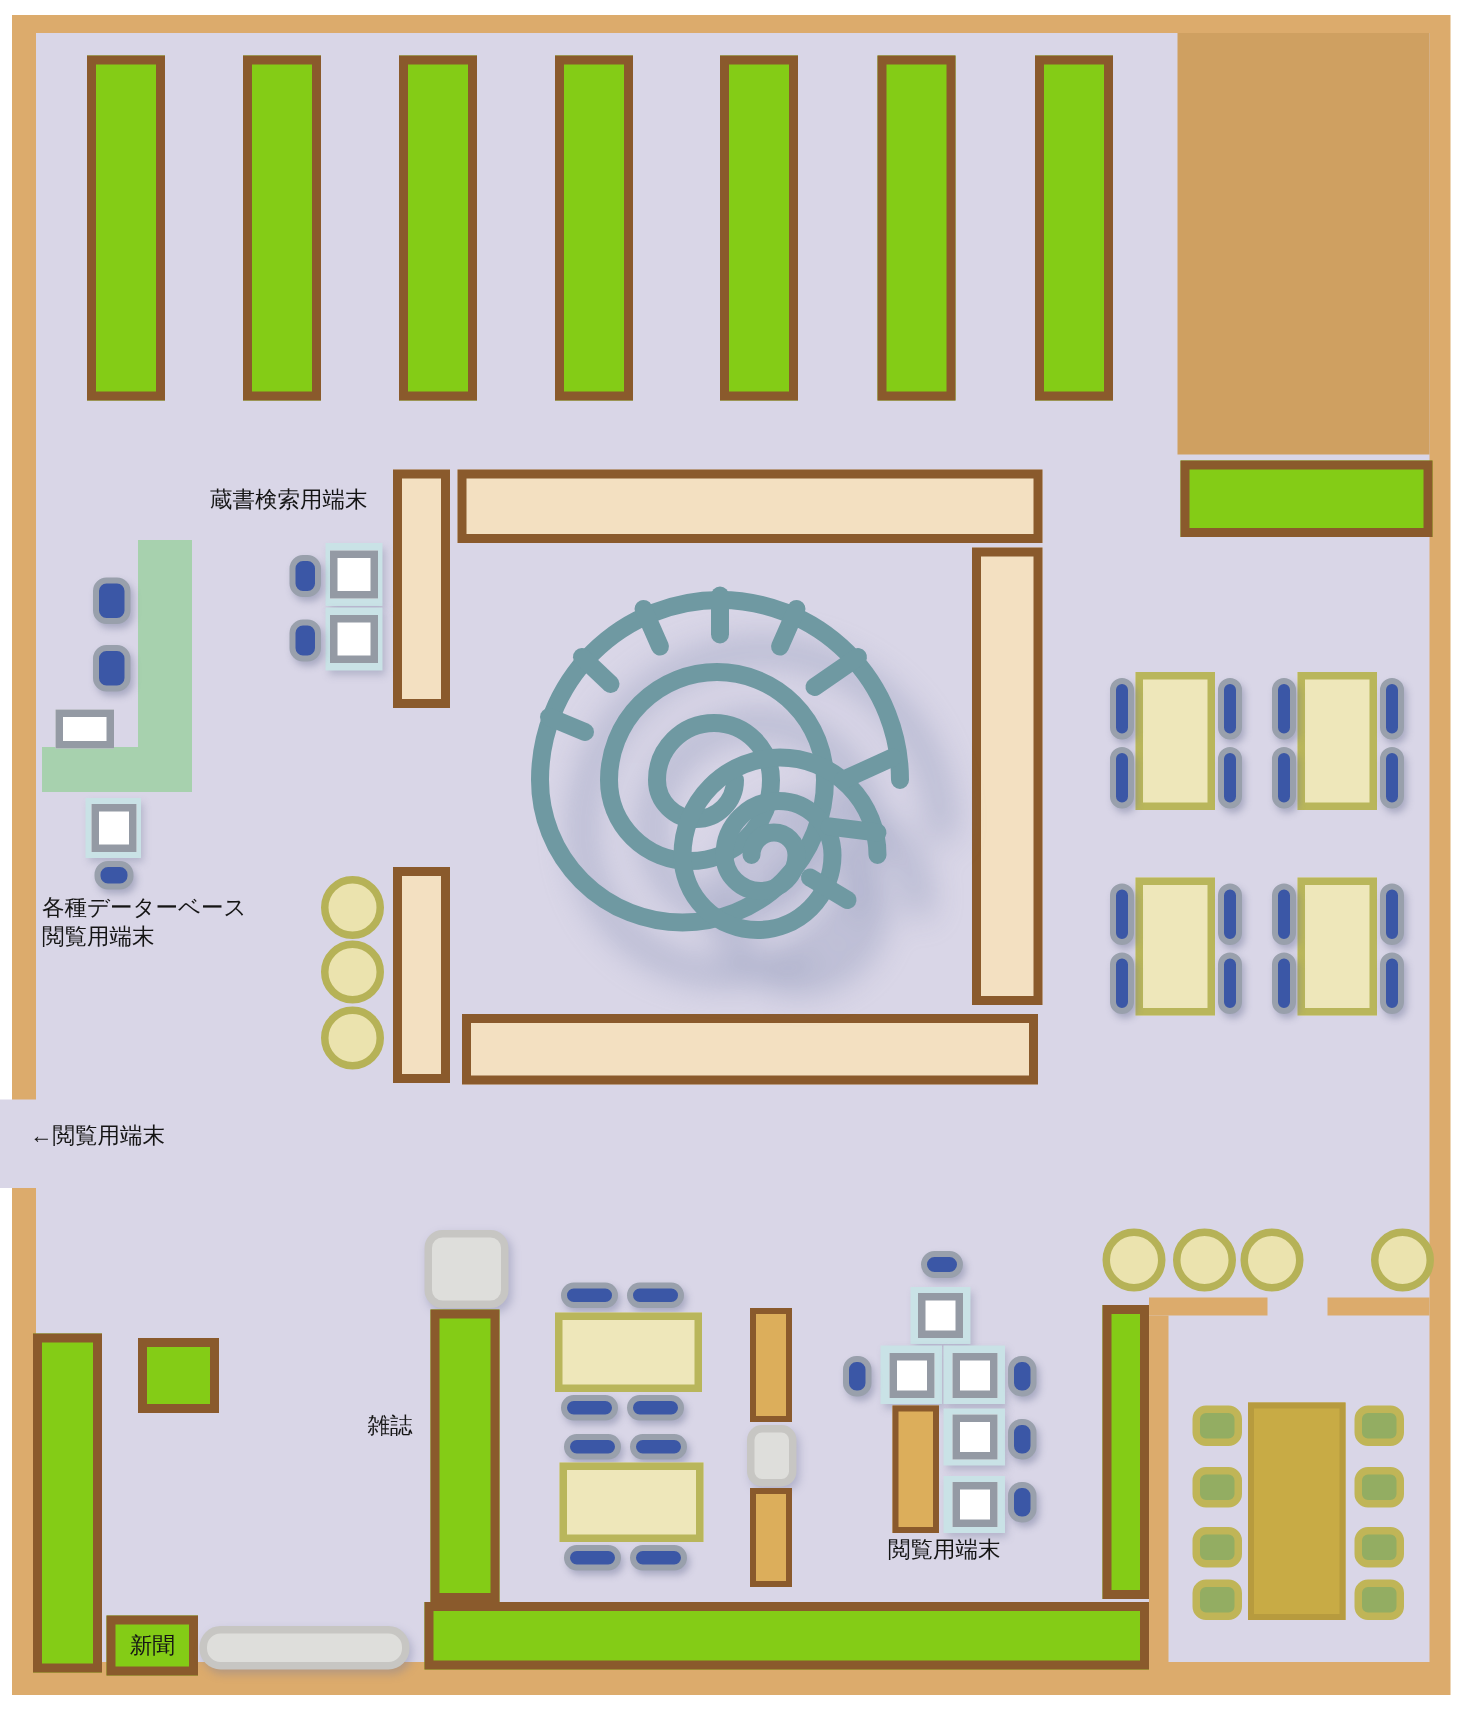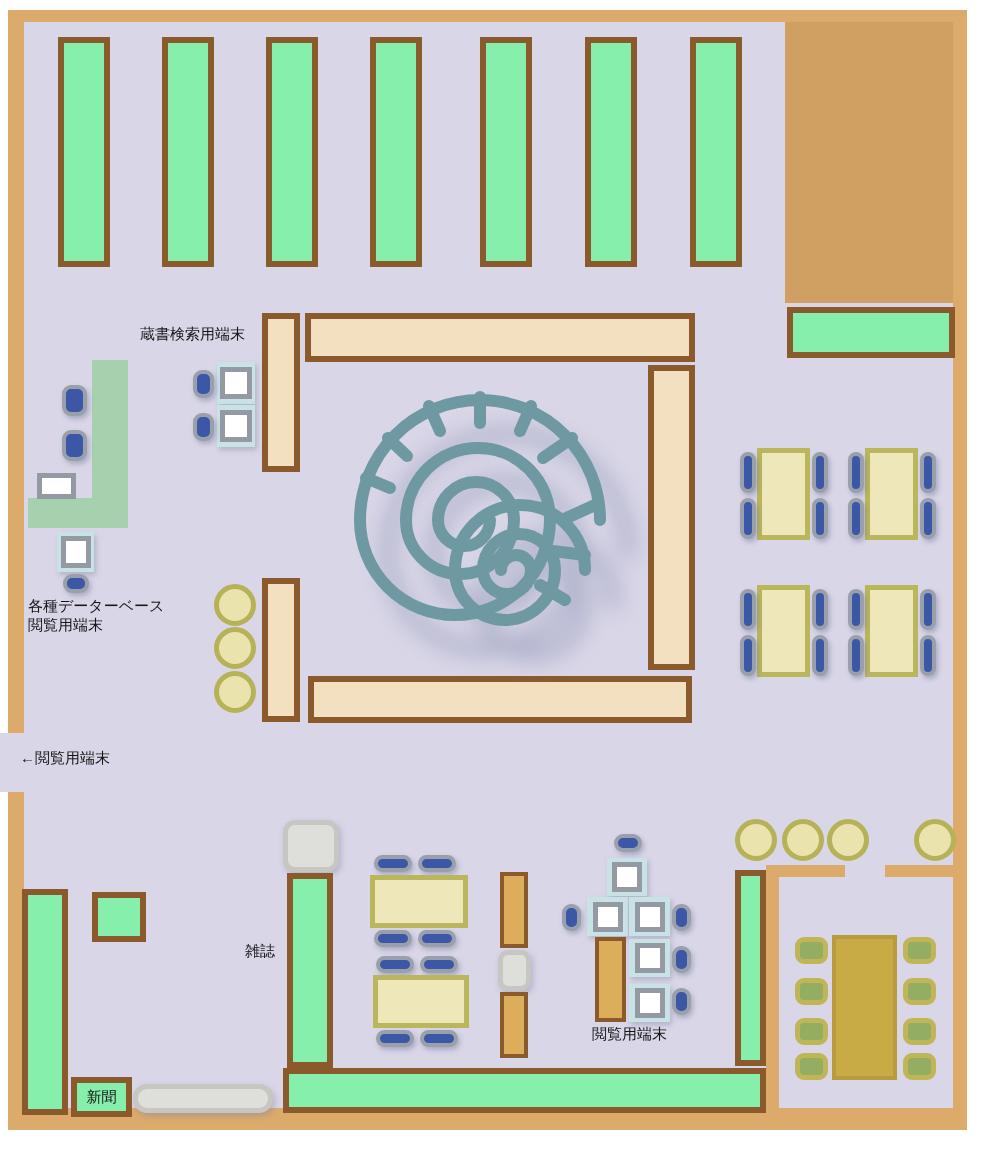--- a/index.html
+++ b/index.html
@@ -3,21 +3,21 @@
 <meta charset="utf-8">
 <style>
   html,body{margin:0;padding:0;background:#ffffff;}
   #map{position:relative;width:986px;height:1150px;background:#ffffff;
        font-family:"Liberation Sans",sans-serif;overflow:hidden;}
   .abs{position:absolute;box-sizing:border-box;}
   .wallbase{background:#dcab6c;}
   .floor{background:#d9d6e7;}
   .block{background:#cfa061;}
   .wall{background:#dcab6c;}
-  .shelf{background:#86efac;border:6px solid #8a5a2c;}
+  .shelf{background:#84cc16;border:6px solid #8a5a2c;}
   .cream{background:#f3e0c1;border:6px solid #8a5a2c;}
   .table{background:#eee7ba;border:5px solid #b9b65b;}
   .chair{background:#3b57a6;border:4px solid #99a0ac;border-radius:9px;
          box-shadow:2px 3px 5px rgba(110,118,150,.45);}
   .desk{background:#c9e2e6;display:flex;align-items:center;justify-content:center;
         box-shadow:2px 3px 5px rgba(110,118,150,.35);}
   .mon{background:#ffffff;border:5px solid #949aa4;}
   .stool{background:#ebe3ae;border:5px solid #b6b257;border-radius:50%;}
   .gchair{background:#93ad62;border:5px solid #c0b557;border-radius:9px;}
   .bench{background:#dededb;border:5px solid #c7c6c3;border-radius:14px;

